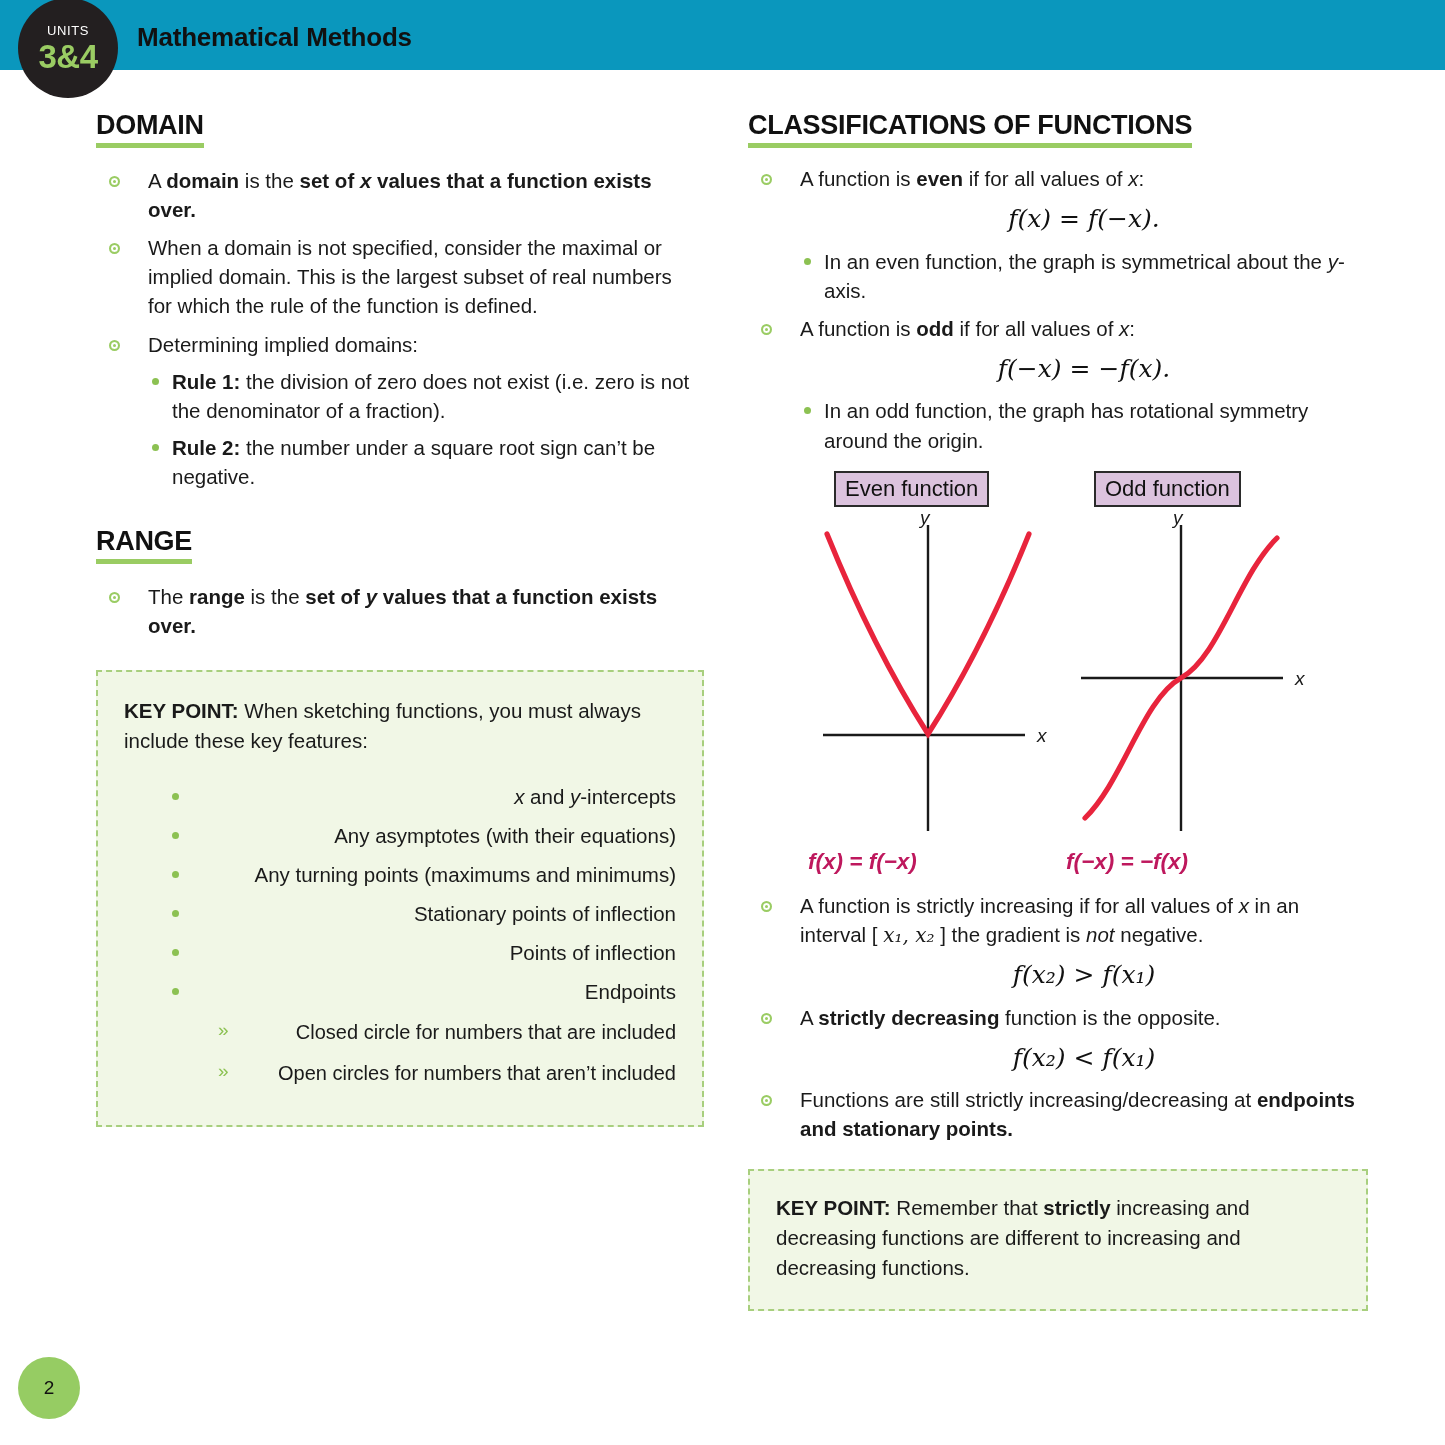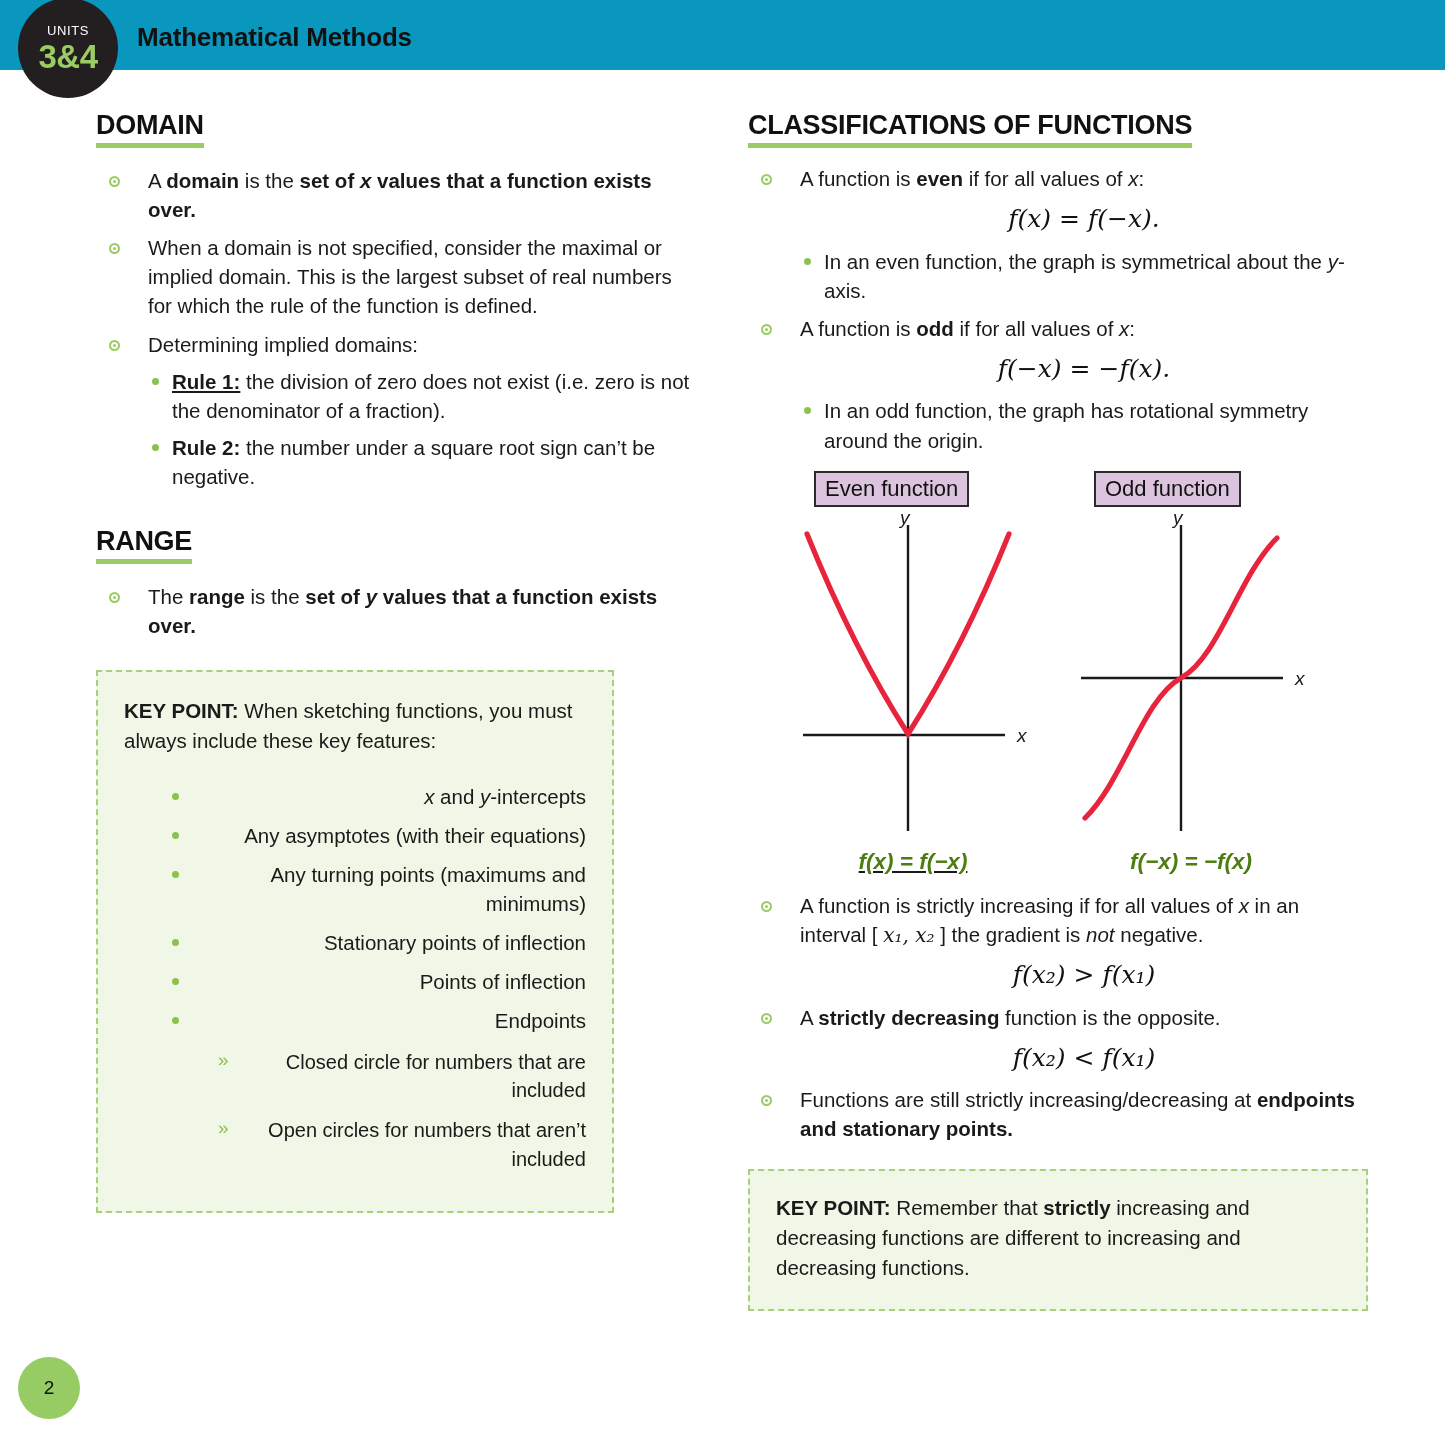--- a/index.html
+++ b/index.html
@@ -162,21 +162,21 @@
   }
   .keypoint p {
     margin: 0;
     font-size: 20.5px;
     line-height: 1.45;
   }
   .keypoint ul.lvl2 { margin-top: 26px; padding-left: 44px; text-align: right; }
   .keypoint ul.lvl2 > li { margin-bottom: 10px; }
   .keypoint ul.lvl3 { padding-left: 22px; }
 
-  #keypoint-left  { margin-top: 30px; width: 518px; }
+  #keypoint-left  { margin-top: 30px; width: 608px; }
   #keypoint-right { margin-top: 26px; width: 620px; padding: 22px 26px 26px 26px; }
 
   
   .math-display {
     text-align: center;
     font-family: "DejaVu Serif", "Liberation Serif", serif;
     font-style: italic;
     font-size: 25px;
     margin: 8px 0 10px 0;
     color: #111111;
@@ -190,43 +190,43 @@
   
   .figures {
     position: relative;
     margin-top: 16px;
     height: 420px;
   }
   .figure {
     position: absolute;
     top: 0;
   }
-  #figure-even { left: 40px; width: 250px; text-decoration: underline; }
+  #figure-even { left: 60px; width: 250px; }
   #figure-odd  { left: 318px; width: 250px; }
 
   .fig-label {
     display: inline-block;
     background: #dcc3de;
     border: 2px solid #2b2b2b;
     padding: 2px 9px 3px 9px;
     font-size: 22px;
     color: #111111;
     line-height: 1.25;
   }
   .fig-label-row { text-align: center; height: 42px; }
   #figure-even .fig-label-row { text-align: left; padding-left: 26px; }
   #figure-odd  .fig-label-row { text-align: left; padding-left: 28px; }
 
   .fig-caption {
-    text-align: center;
+    text-align: left;
     font-size: 22.5px;
     font-weight: bold;
     font-style: italic;
     margin-top: 6px;
-    color: #4d7c0f;
+    color: #be185d;
   }
   .fig-svg { display: block; margin: 0 auto; }
 
   
   .page-number {
     position: absolute;
     left: 18px;
     bottom: 26px;
     width: 62px;
     height: 62px;
@@ -251,21 +251,21 @@
 
 <div class="col col-left">
 
   <div class="heading-wrap">
     <h2 class="section-heading">DOMAIN</h2>
   </div>
   <ul class="lvl1" id="domain-list">
       <li><span>A </span><span style="font-weight: bold;">domain</span><span> is the </span><span style="font-weight: bold;">set of </span><span style="font-weight: bold; font-style: italic;">x</span><span style="font-weight: bold;"> values that a function exists over.</span></li>
       <li><span>When a domain is not specified, consider the maximal or implied domain. This is the largest subset of real numbers for which the rule of the function is defined.</span></li>
       <li><span>Determining implied domains:</span><ul class="lvl2">
-          <li><span style="font-weight: bold; text-decoration: underline;">Rule 1:</span><span> the division of zero does not exist (i.e. zero is not the denominator of a fraction).</span></li>
+          <li><span style="font-weight: bold;">Rule 1:</span><span> the division of zero does not exist (i.e. zero is not the denominator of a fraction).</span></li>
           <li><span style="font-weight: bold;">Rule 2:</span><span> the number under a square root sign can’t be negative.</span></li>
         </ul></li>
     </ul>
 
   <div class="spacer-range"></div>
   <div class="heading-wrap">
     <h2 class="section-heading">RANGE</h2>
   </div>
   <ul class="lvl1" id="range-list">
       <li><span>The </span><span style="font-weight: bold;">range</span><span> is the </span><span style="font-weight: bold;">set of </span><span style="font-weight: bold; font-style: italic;">y</span><span style="font-weight: bold;"> values that a function exists over.</span></li>

